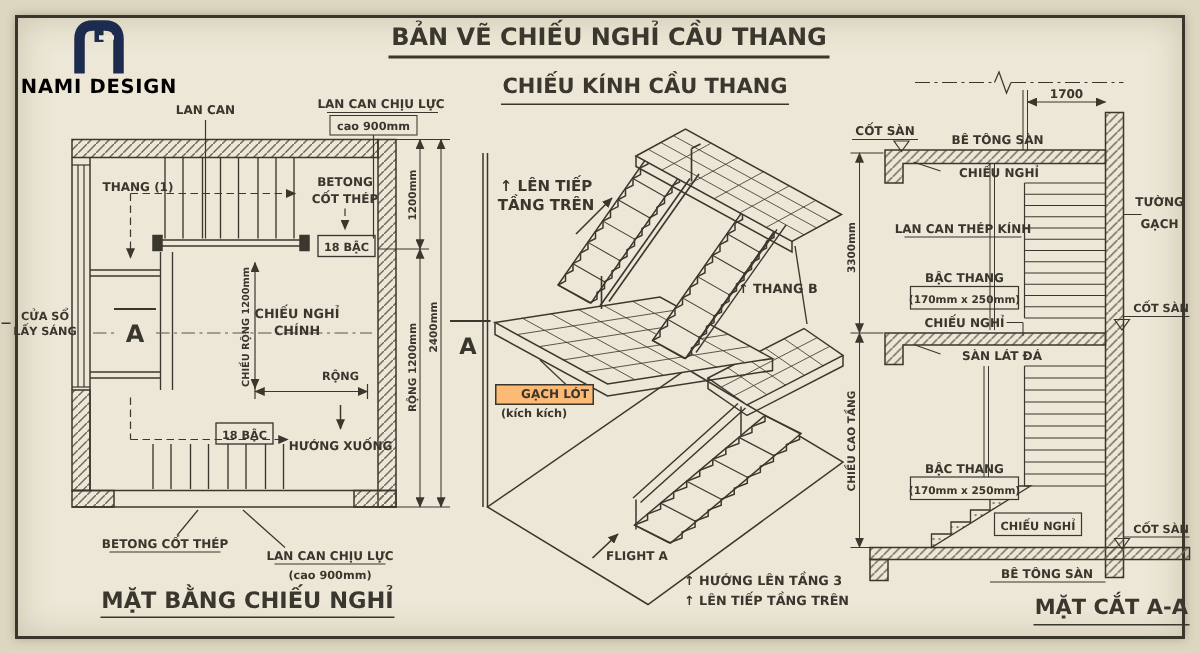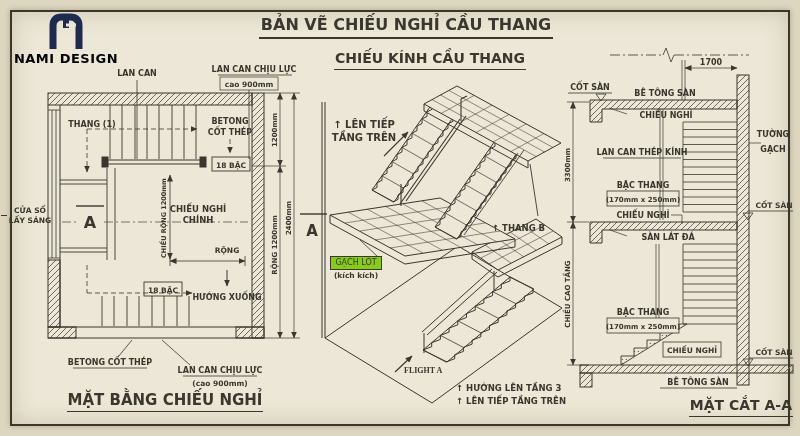--- a/index.html
+++ b/index.html
@@ -16,21 +16,21 @@
   }
   .abs{position:absolute;}
   .ttl{font-weight:bold;text-align:center;line-height:1.25;}
   .uline{display:inline-block;border-bottom:2px solid #3a372e;padding:0 2px 2px 2px;}
   .uline-thin{display:inline-block;border-bottom:1.5px solid #3a372e;padding:0 1px 1px 1px;}
   .brand{color:#000000;font-weight:bold;letter-spacing:.5px;font-size:13px;text-align:center;}
   .lbl{font-weight:bold;color:#39362d;}
   .ctr{text-align:center;}
   svg{position:absolute;overflow:visible;}
   svg text{font-family:"DejaVu Sans","Liberation Sans",sans-serif;font-weight:bold;fill:#39362d;}
-  .box-lbl{border:1px solid #39362d;font-weight:normal;text-align:center;background:#84cc16;}
+  .box-lbl{border:1px solid #39362d;font-weight:bold;text-align:center;background:#fdba74;padding-left:14px;}
 </style>
 </head>
 <body>
 
 <div class="frame"></div>
 
 <svg class="abs" style="left:46px;top:11px;" width="40" height="40" viewBox="0 0 40 40">
   <path d="M7,38 V15 Q7,6 16,6 H24 Q33,6 33,15 V38" fill="none" stroke="#1d2c4e" stroke-width="7"></path>
   <path d="M20,6 V17" stroke="#1d2c4e" stroke-width="6"></path>
   <path d="M20,14 H30" stroke="#ece7d6" stroke-width="3"></path>
@@ -307,24 +307,24 @@
   </g>
 
   <line x1="0" y1="158" x2="27" y2="158" stroke="#3a372e" stroke-width="1.4"></line>
   <text x="12" y="180" font-size="15" text-anchor="middle">A</text>
 </svg>
 
 <div class="abs lbl ctr" style="left:331px;top:118px;width:66px;font-size:10px;line-height:13px;">
   <div>↑ LÊN TIẾP</div>
   <div>TẦNG TRÊN</div>
 </div>
-<div class="abs lbl" style="left:492px;top:188px;width:80px;font-size:8.5px;margin-top:35px;">↑ THANG B</div>
+<div class="abs lbl" style="left:492px;top:188px;width:80px;font-size:8.5px;">↑ THANG B</div>
 <div class="abs box-lbl" style="left:330px;top:256px;width:50px;font-size:8px;line-height:12px;">GẠCH LÓT</div>
 <div class="abs lbl ctr" style="left:325px;top:271px;width:62px;font-size:7.5px;">(kích kích)</div>
-<div class="abs lbl" style="left:404px;top:366px;width:60px;font-size:8px;font-family:Liberation Serif, serif;">FLIGHT A</div>
+<div class="abs lbl" style="left:404px;top:366px;width:60px;font-size:8px;">FLIGHT A</div>
 <div class="abs lbl" style="left:456px;top:383px;width:150px;font-size:8.5px;">↑ HƯỚNG LÊN TẦNG 3</div>
 <div class="abs lbl" style="left:456px;top:396px;width:160px;font-size:8.5px;">↑ LÊN TIẾP TẦNG TRÊN</div>
 
 <svg class="abs" style="left:565px;top:22px;" width="235" height="380" viewBox="0 0 235 380">
   <g stroke="#3a372e" fill="none" stroke-width="1">
 
     <g stroke-width="0.8">
       <line x1="45" y1="33" x2="98" y2="33" stroke-dasharray="10 3 2 3"></line>
       <polyline points="98,33 101,26 106,40 109,33"></polyline>
       <line x1="109" y1="33" x2="184" y2="33" stroke-dasharray="10 3 2 3"></line>

